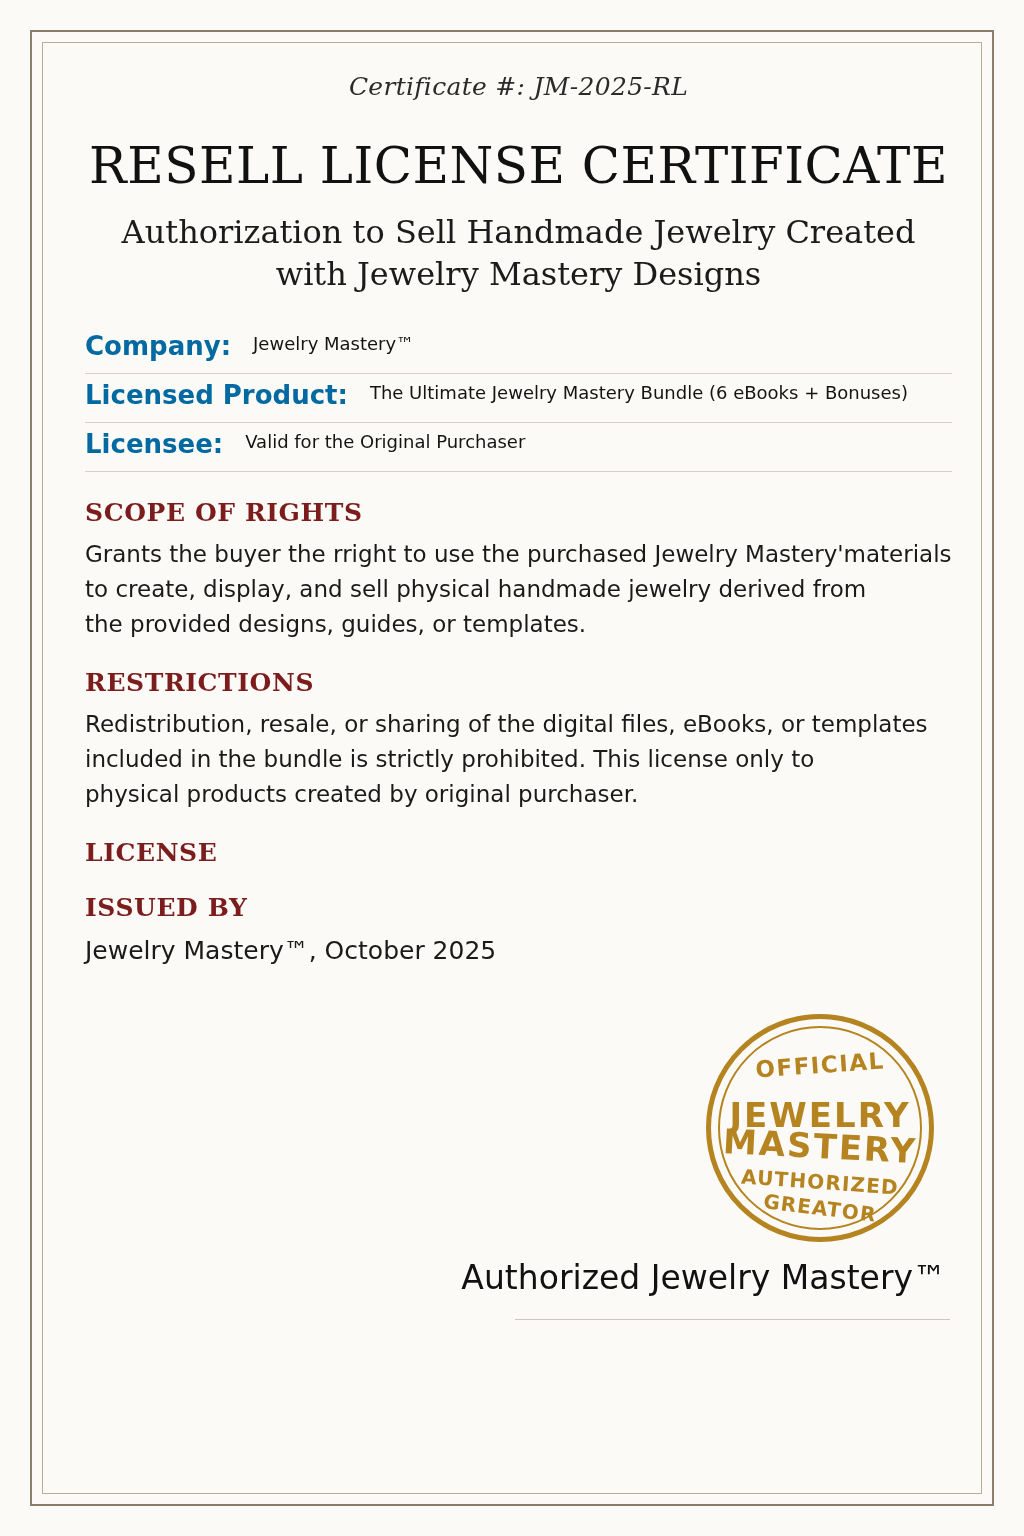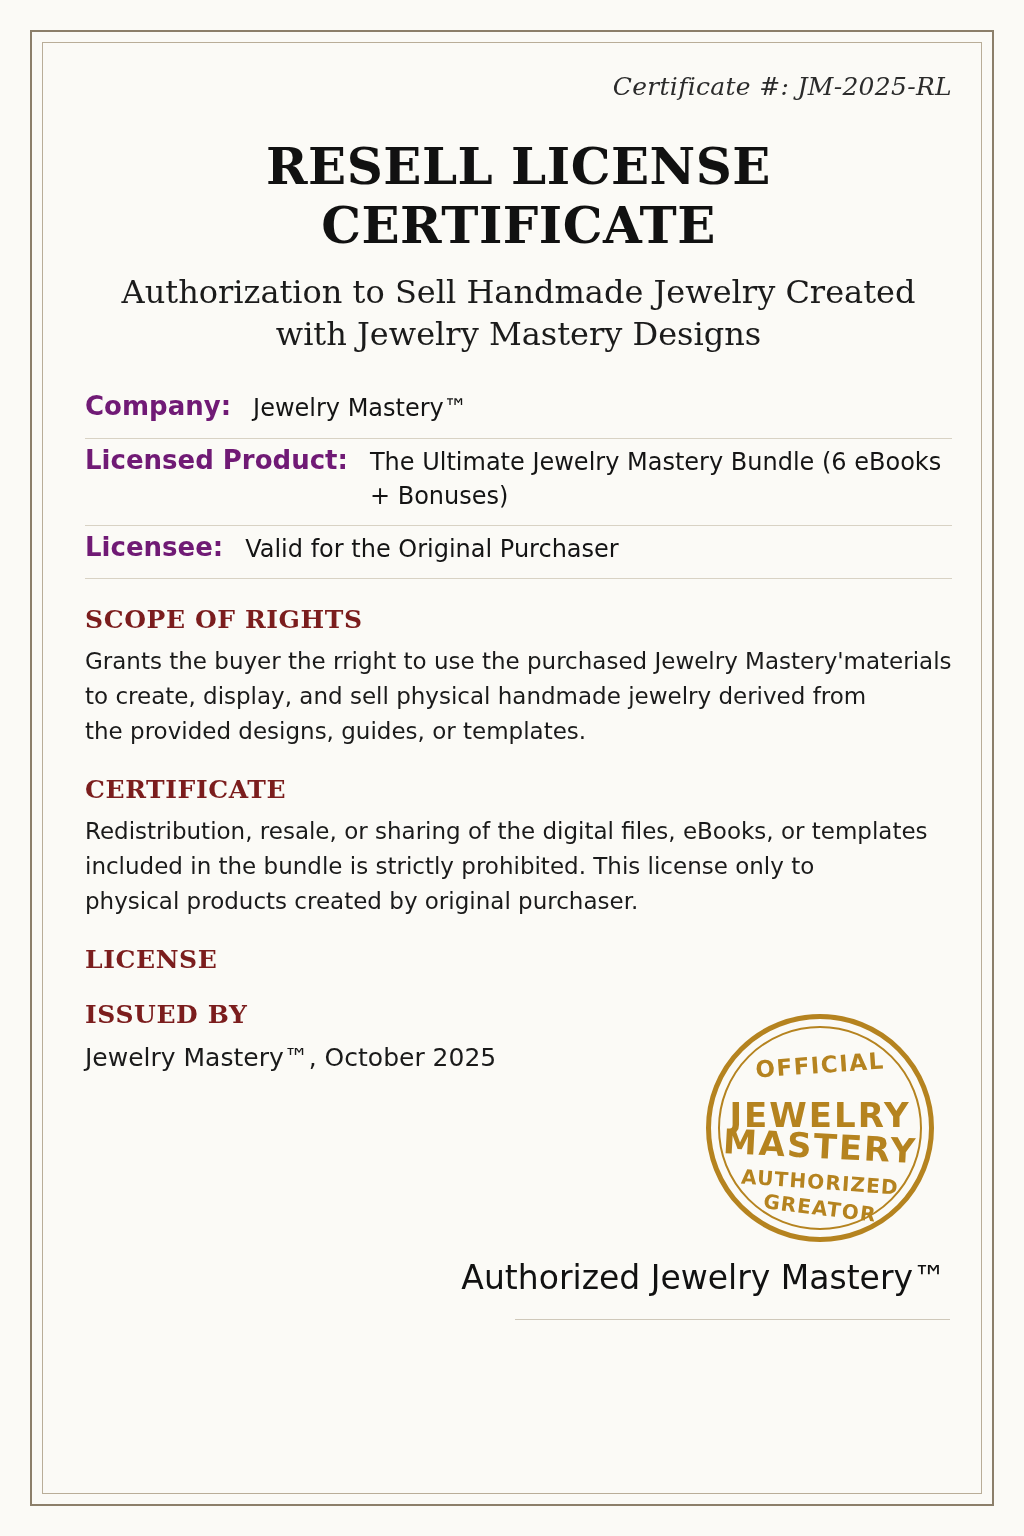--- a/index.html
+++ b/index.html
@@ -46,33 +46,33 @@
 
   .content {
     position: absolute;
     left: 85px;
     top: 62px;
     right: 72px;
     bottom: 60px;
   }
 
   .cert-no {
-    text-align: right;
+    text-align: center;
     font-family: "DejaVu Serif", serif;
     font-style: italic;
     font-size: 25px;
     color: #2b2b2b;
     letter-spacing: 0.3px;
     margin-top: 10px;
   }
 
   .title {
     text-align: center;
     font-family: "DejaVu Serif", serif;
-    font-weight: bold;
+    font-weight: normal;
     font-size: 50px;
     letter-spacing: 0.5px;
     color: #111111;
     margin-top: 36px;
   }
 
   .subtitle {
     text-align: center;
     font-family: "DejaVu Serif", serif;
     font-size: 32px;
@@ -88,27 +88,27 @@
   .field-row {
     display: flex;
     align-items: flex-start;
     padding: 6px 0 12px 0;
     border-bottom: 1px solid #d8d2c4;
   }
   .field-label {
     font-family: "DejaVu Sans", sans-serif;
     font-weight: bold;
     font-size: 26px;
-    color: #701a75;
+    color: #0369a1;
     white-space: nowrap;
     padding-right: 22px;
   }
   .field-value {
     font-family: "DejaVu Sans", sans-serif;
-    font-size: 24px;
+    font-size: 18px;
     color: #141414;
     line-height: 1.42;
   }
 
   .section {
     margin-top: 26px;
   }
   .section-heading {
     font-family: "DejaVu Serif", serif;
     font-weight: bold;
@@ -256,21 +256,21 @@
     <div class="section">
       <div class="section-heading">SCOPE OF RIGHTS</div>
       <div class="section-body">
         <span class="line">Grants the buyer the rright to use the purchased Jewelry Mastery'materials</span>
         <span class="line">to create, display, and sell physical handmade jewelry derived from</span>
         <span class="line">the provided designs, guides, or templates.</span>
       </div>
     </div>
 
     <div class="section">
-      <div class="section-heading">CERTIFICATE</div>
+      <div class="section-heading">RESTRICTIONS</div>
       <div class="section-body">
         <span class="line">Redistribution, resale, or sharing of the digital files, eBooks, or templates</span>
         <span class="line">included in the bundle is strictly prohibited. This license only to</span>
         <span class="line">physical products created by original purchaser.</span>
       </div>
     </div>
 
     <div class="section">
       <div class="section-heading">LICENSE</div>
     </div>

